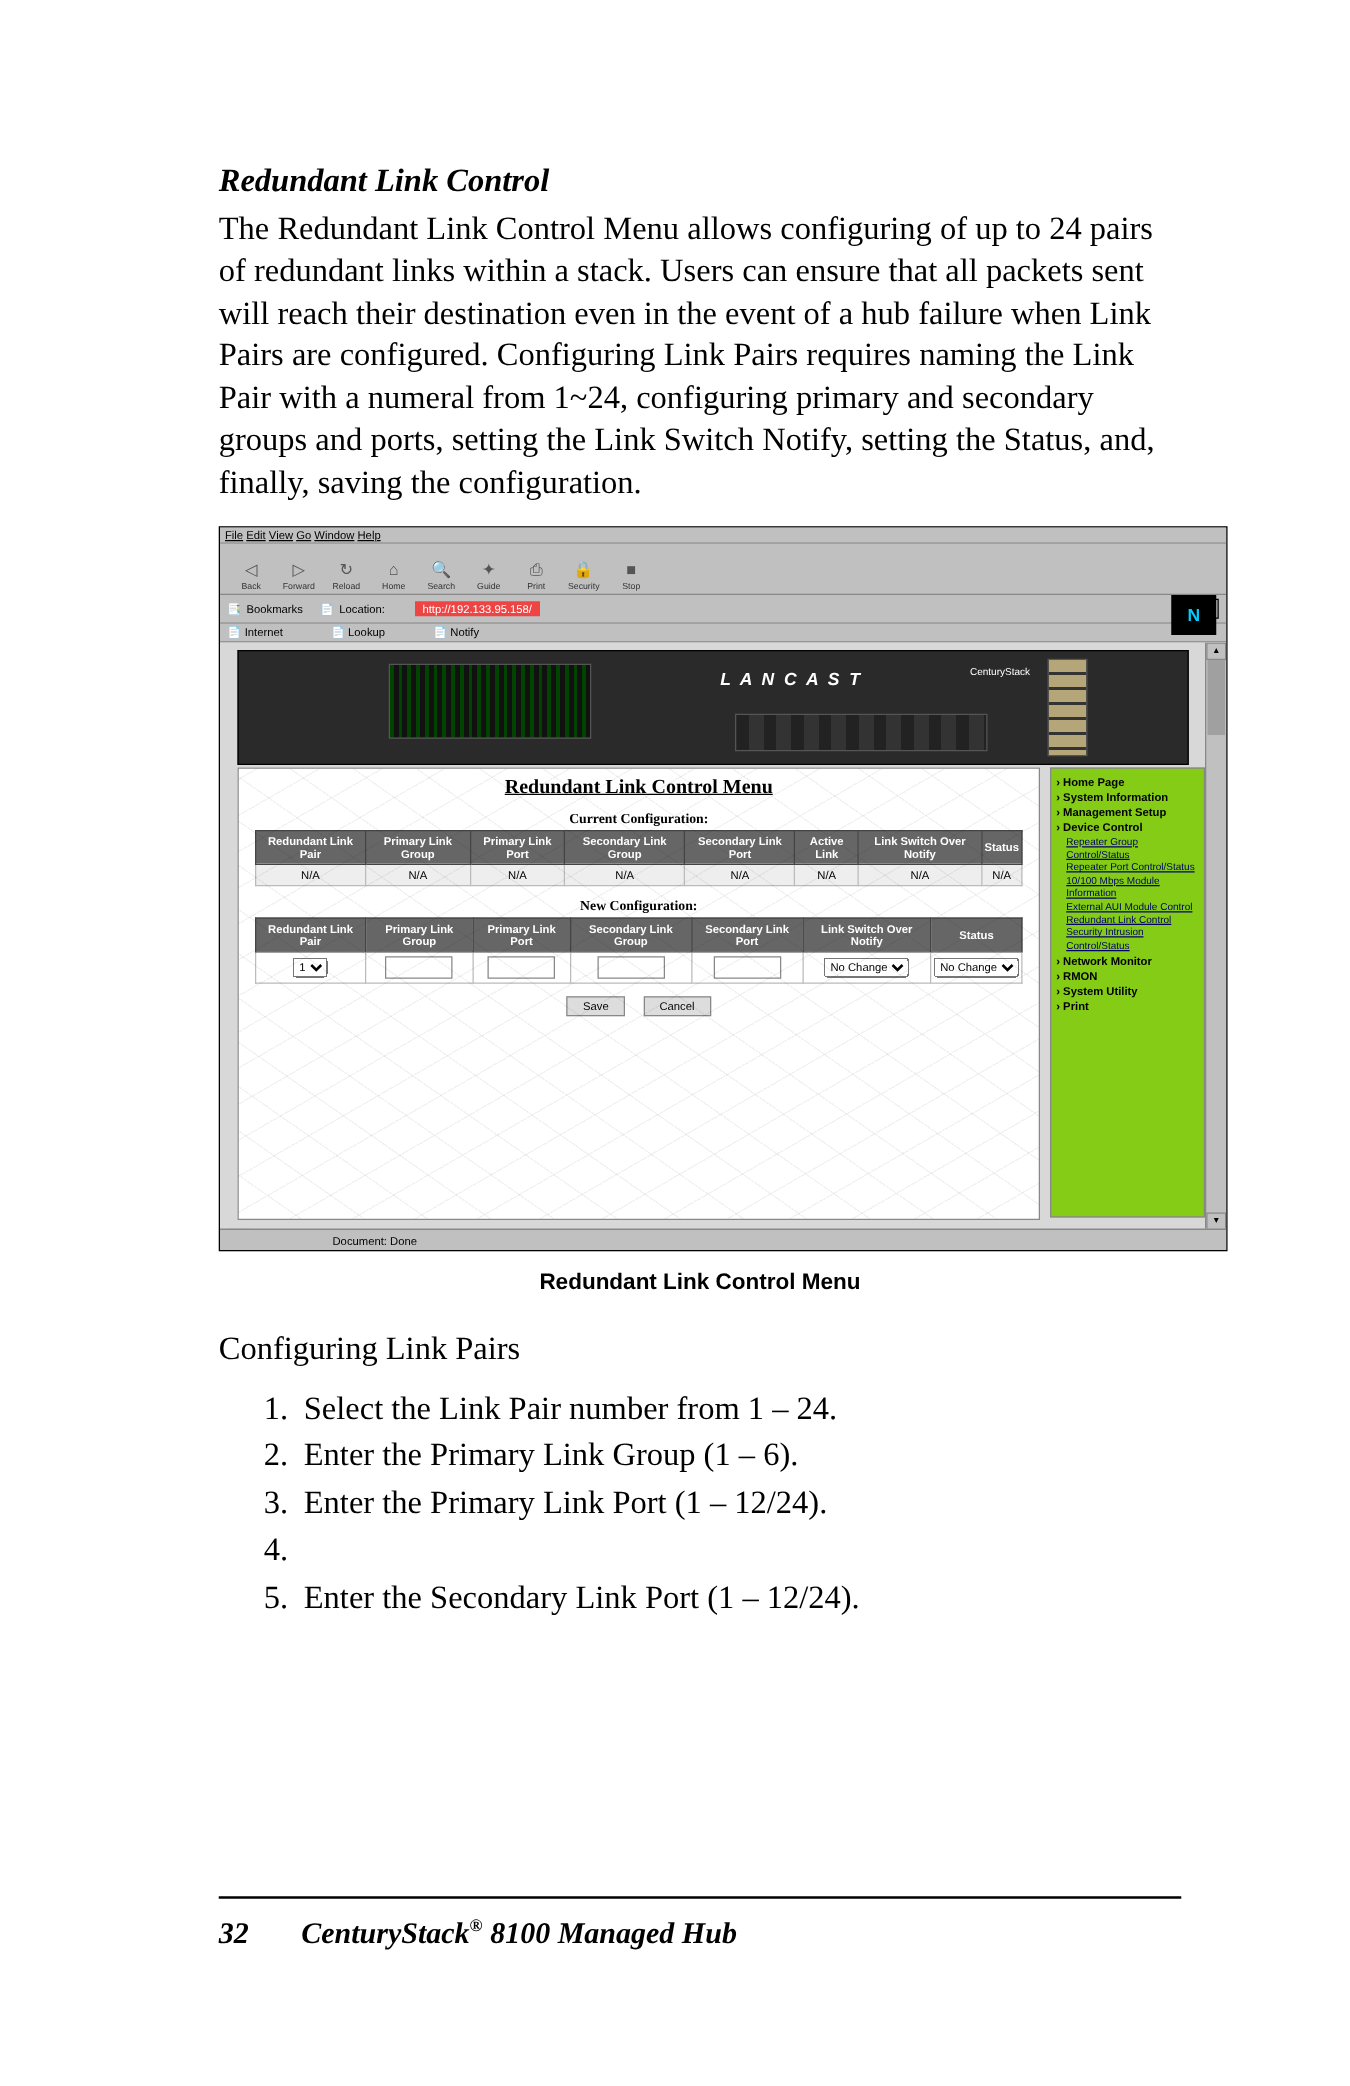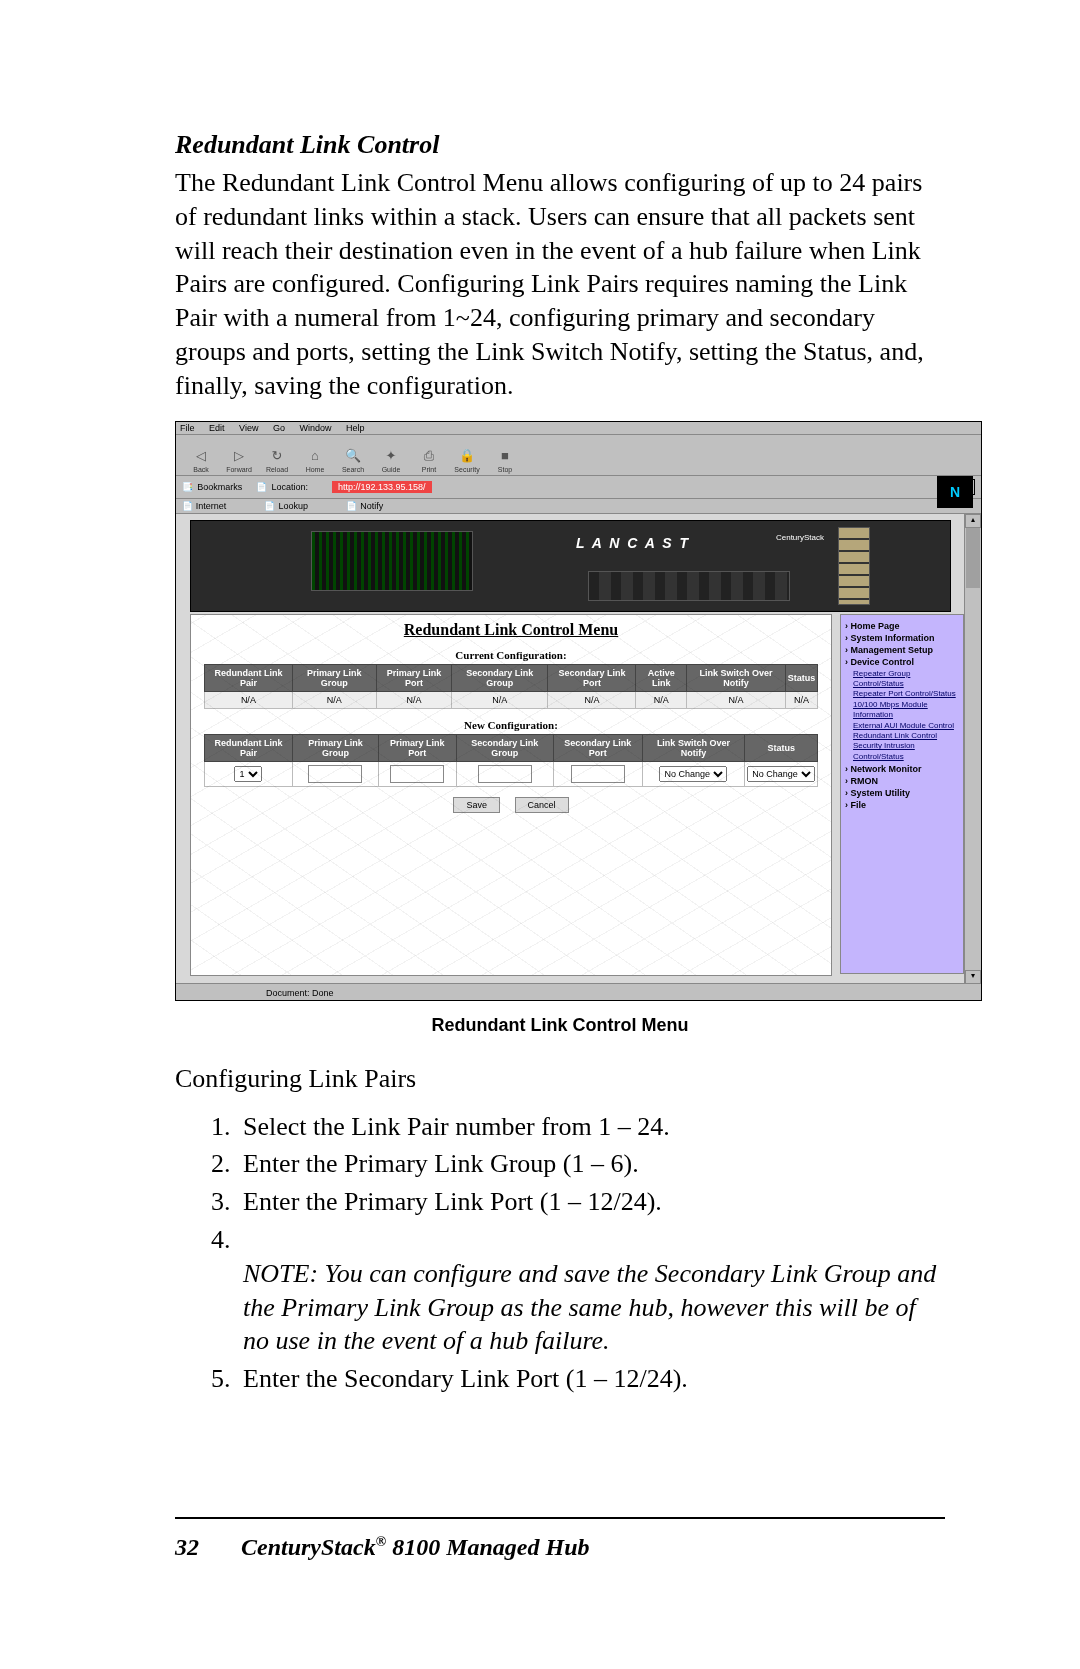--- a/index.html
+++ b/index.html
@@ -8,21 +8,21 @@
   .body-p{font-size:26px;line-height:1.3;margin:0 0 18px 0}
   .figure{width:805px;margin:0 auto 14px auto}
   .fig-wrap{border:1px solid #000;background:#d8d8d8;font-family:"MS Sans Serif",Geneva,sans-serif;font-size:9px;color:#000;width:100%;height:578px;position:relative;overflow:hidden}
   
   .titlebar{display:flex;align-items:stretch;height:14px;background:#000080}
   .titlebar .title{flex:1;color:#fff;padding-left:4px;line-height:14px;font-size:9px;white-space:nowrap;overflow:hidden}
   .titlebar .sysbtns{display:flex}
   .sysbtn{width:12px;height:12px;background:#c0c0c0;border:1px solid #000;margin:0 1px;box-sizing:border-box;font-size:7px;text-align:center;line-height:9px}
   
   .menubar{background:#c0c0c0;padding:1px 4px;font-size:9px;border-bottom:1px solid #888}
-  .menubar span{margin-right:12px;}
+  .menubar span{margin-right:0;text-decoration:underline}
   
   .toolbar{display:flex;align-items:flex-end;background:#c0c0c0;border-bottom:1px solid #888;padding:2px 6px;height:36px}
   .toolbtn{width:38px;text-align:center;font-size:7px;color:#333}
   .toolbtn .ticon{height:20px;display:flex;align-items:center;justify-content:center;font-size:13px;color:#555}
   .n-logo{position:absolute;right:8px;top:54px;width:36px;height:32px;background:#000;color:#0cf;display:flex;align-items:center;justify-content:center;font:bold 14px/1 Arial}
   
   .locbar{display:flex;align-items:center;background:#c0c0c0;padding:3px 6px;border-bottom:1px solid #888;font-size:9px}
   .locbar .loc{display:inline-block;background:#ef4444;color:#fff;padding:1px 6px;margin-left:24px;font-size:9px}
   .locbar .spacer{flex:1}
   .locbar .drop{width:14px;height:14px;background:#c0c0c0;border:1px solid #000;text-align:center;line-height:12px;font-size:8px}
@@ -50,21 +50,21 @@
   .panel h4{text-align:center;font:bold 11px "Times New Roman";margin:10px 0 3px}
   .tbl{width:96%;margin:0 auto;border-collapse:collapse;font:9px Arial}
   .tbl th{background:#666;color:#fff;border:1px solid #444;padding:3px 2px;font-weight:bold}
   .tbl td{border:1px solid #bbb;text-align:center;padding:3px 2px;background:#eee}
   .newcfg td{background:#fff}
   .newcfg input[type=text]{width:48px;border:1px solid #888;background:#fff;height:14px}
   .newcfg select{font-size:9px;height:16px}
   .btnrow{text-align:center;margin-top:10px}
   .btnrow button{font:9px Arial;padding:2px 12px;margin:0 6px;background:#ddd;border:1px solid #888}
   
-  .sidenav{position:absolute;left:664px;top:100px;width:124px;height:360px;background:#c4b5fd;border:1px solid #888;padding:4px 4px;font:9px Arial;box-sizing:border-box;overflow:hidden}
+  .sidenav{position:absolute;left:664px;top:100px;width:124px;height:360px;background:#84cc16;border:1px solid #888;padding:4px 4px;font:9px Arial;box-sizing:border-box;overflow:hidden}
   .sidenav .grp{font-weight:bold;font-size:9px;margin:2px 0}
   .sidenav .lnk{color:#006;text-decoration:underline;display:block;margin-left:8px;line-height:1.3;font-size:8px}
   .status{position:absolute;left:0;right:0;bottom:-2px;height:18px;background:#c0c0c0;border-top:1px solid #888;font:9px Arial;padding-left:90px;line-height:18px}
   .sec-icon{position:absolute;left:6px;bottom:1px;width:16px;height:14px;border:1px solid #888;background:#ddd}
   
   .caption{font-family:Arial,Helvetica,sans-serif;font-weight:bold;font-size:18px;text-align:center;margin:10px 0 28px 0}
   .subhead{font-weight:normal;font-size:26px;margin:0 0 6px 0}
   ol.steps{font-size:26px;line-height:1.3;margin:16px 0 0 34px;padding-left:28px}
   ol.steps li{margin:0 0 4px 0;padding-left:6px}
   .note{font-style:italic}
@@ -194,21 +194,21 @@
             <div class="grp">› Device Control</div>
             <a class="lnk">Repeater Group Control/Status</a>
             <a class="lnk">Repeater Port Control/Status</a>
             <a class="lnk">10/100 Mbps Module Information</a>
             <a class="lnk">External AUI Module Control</a>
             <a class="lnk">Redundant Link Control</a>
             <a class="lnk">Security Intrusion Control/Status</a>
             <div class="grp">› Network Monitor</div>
             <div class="grp">› RMON</div>
             <div class="grp">› System Utility</div>
-            <div class="grp">› File</div>
+            <div class="grp">› Print</div>
           </div>
 
         <div class="scrollbar">
           <div class="arr" style="top:0">▴</div>
           <div class="thumb"></div>
           <div class="arr" style="bottom:0">▾</div>
         </div>
         <div class="hscroll"></div>
         <div class="sec-icon"></div>
         <div class="status">Document: Done</div>
@@ -216,21 +216,21 @@
     </div>
   </div>
 
   <div class="caption">Redundant Link Control Menu</div>
 
   <p class="subhead">Configuring Link Pairs</p>
   <ol class="steps">
     <li>Select the Link Pair number from 1 – 24.</li>
     <li>Enter the Primary Link Group (1 – 6).</li>
     <li>Enter the Primary Link Port (1 – 12/24).</li>
-    <li><br><span class="note">NOTE: You can configure and save the Secondary Link Group and the Primary Link Group as the same hub, however this will be of no use in the event of a hub failure.</span></li>
+    <li><br></li>
     <li>Enter the Secondary Link Port (1 – 12/24).</li>
   </ol>
 
   <div class="footer-rule"></div>
   <div class="footer">
     <span class="num">32</span>
     <span>CenturyStack<sup class="reg">®</sup> 8100 Managed Hub</span>
   </div>
 </div>
 

